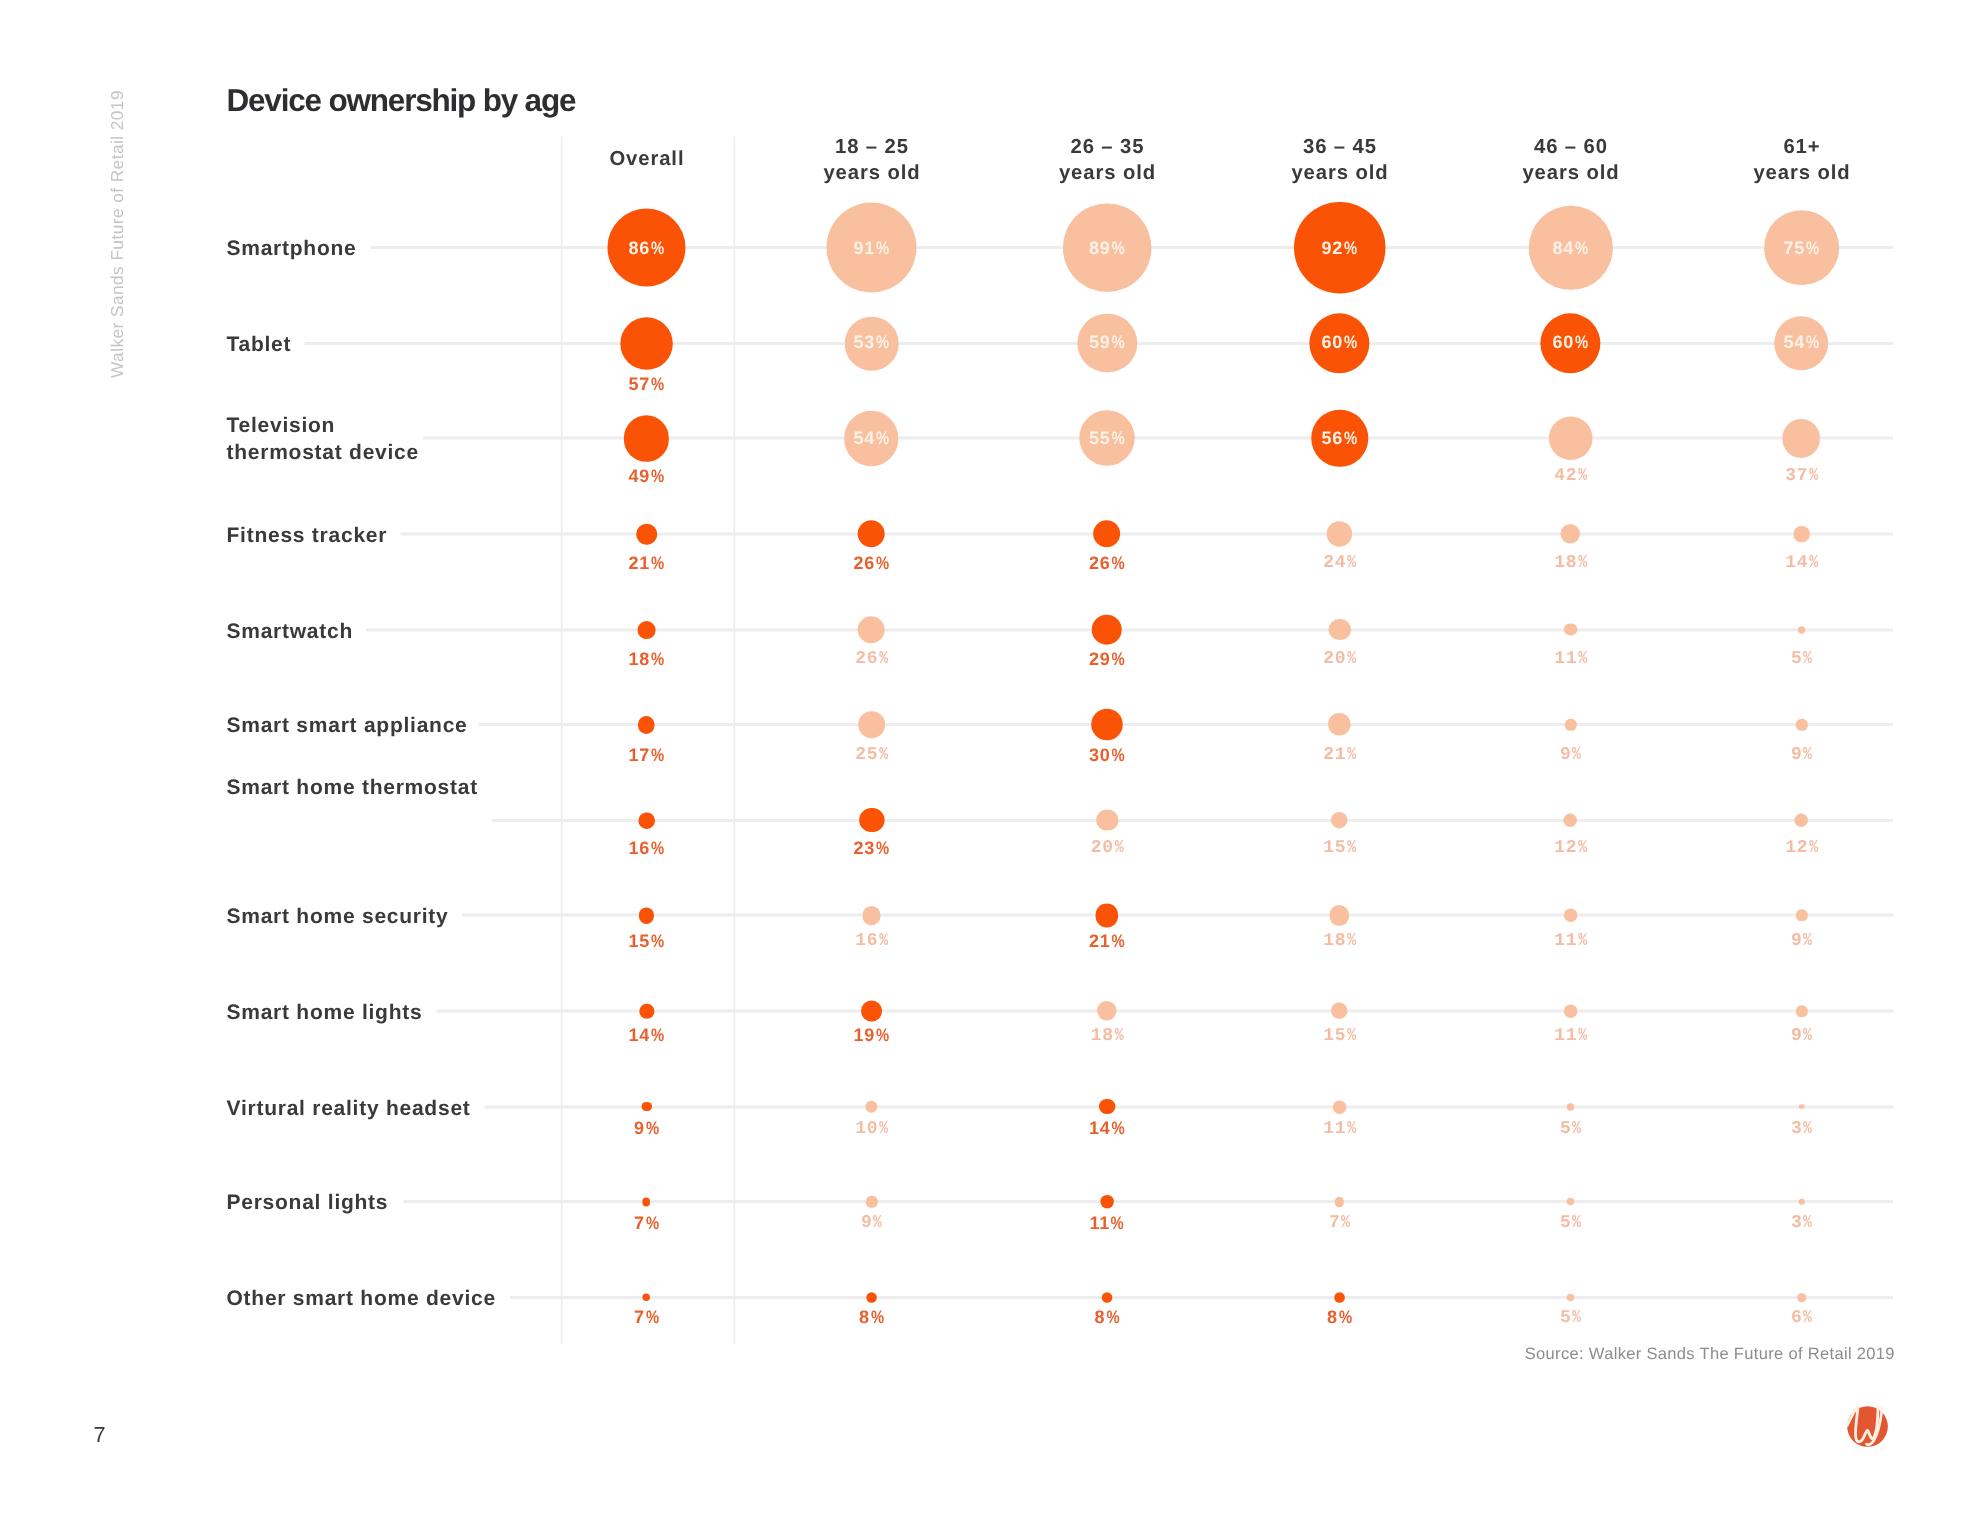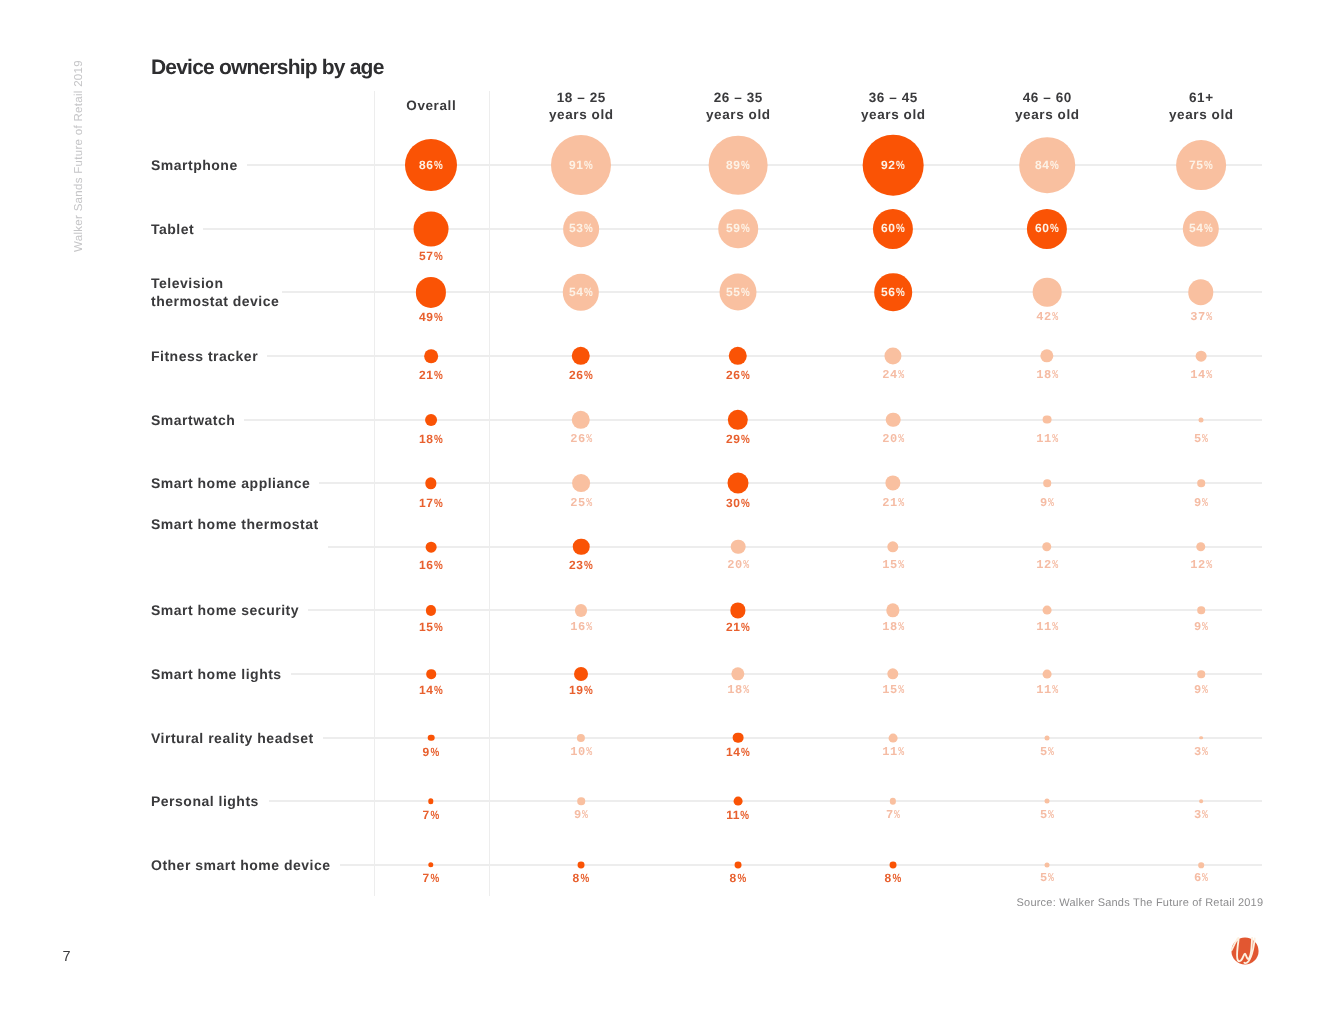--- a/index.html
+++ b/index.html
@@ -185,21 +185,21 @@
       <div class="val below lo" style="left: 581px; top: 434.22px;">26<i class="pc">%</i></div>
       <div class="bubble hi" style="left: 738px; top: 419.64px; width: 20.36px; height: 20.36px;"></div>
       <div class="val below hi" style="left: 738px; top: 434.22px;">29<i class="pc">%</i></div>
       <div class="bubble lo" style="left: 893px; top: 419.64px; width: 14.6px; height: 14.6px;"></div>
       <div class="val below lo" style="left: 893px; top: 434.22px;">20<i class="pc">%</i></div>
       <div class="bubble lo" style="left: 1047px; top: 419.64px; width: 8.84px; height: 8.84px;"></div>
       <div class="val below lo" style="left: 1047px; top: 434.22px;">11<i class="pc">%</i></div>
       <div class="bubble lo" style="left: 1201px; top: 419.64px; width: 5px; height: 5px;"></div>
       <div class="val below lo" style="left: 1201px; top: 434.22px;">5<i class="pc">%</i></div>
       <div class="row-label" style="left: 151px; top: 474.25px;">
-        <div>Smart home appliance</div>
+        <div>Smart smart appliance</div>
       </div>
       <div class="gridline" style="top: 482.25px; left: 319.4px; width: 942.6px;"></div>
       <div class="bubble hi" style="left: 431px; top: 483.25px; width: 11.33px; height: 11.33px;"></div>
       <div class="val below hi" style="left: 431px; top: 498.15px;">17<i class="pc">%</i></div>
       <div class="bubble lo" style="left: 581px; top: 483.25px; width: 17.8px; height: 17.8px;"></div>
       <div class="val below lo" style="left: 581px; top: 498.15px;">25<i class="pc">%</i></div>
       <div class="bubble hi" style="left: 738px; top: 483.25px; width: 21px; height: 21px;"></div>
       <div class="val below hi" style="left: 738px; top: 498.15px;">30<i class="pc">%</i></div>
       <div class="bubble lo" style="left: 893px; top: 483.25px; width: 15.24px; height: 15.24px;"></div>
       <div class="val below lo" style="left: 893px; top: 498.15px;">21<i class="pc">%</i></div>

